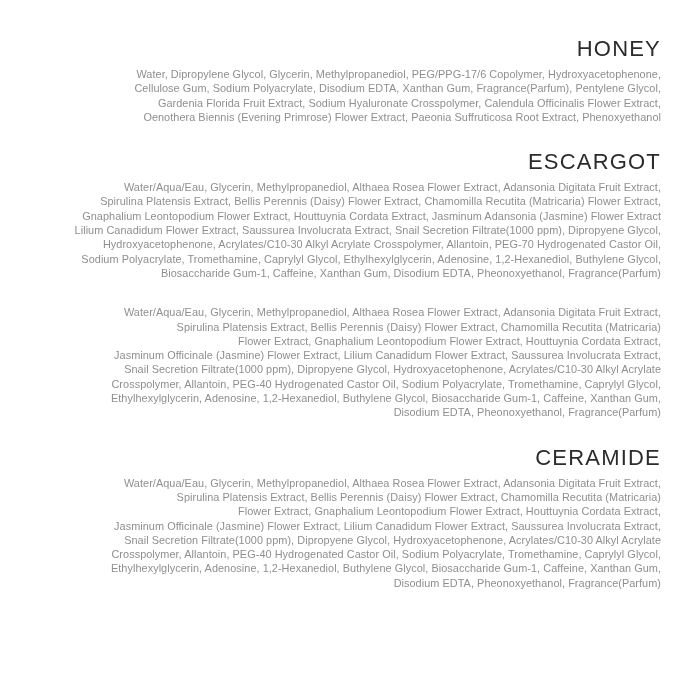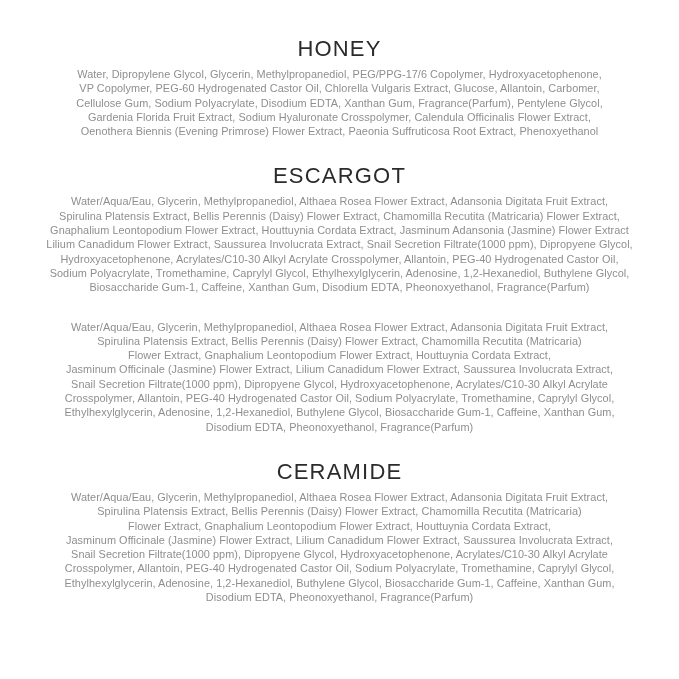--- a/index.html
+++ b/index.html
@@ -9,22 +9,22 @@
   body {
     width: 679px;
     height: 679px;
     background: var(--bg-color, #ffffff);
     font-family: "Liberation Sans", sans-serif;
     overflow: hidden;
   }
   main {
     box-sizing: border-box;
     width: 679px;
-    padding: 36px 10px 0 10px;
-    text-align: center;
+    padding: 36px 18px 0 10px;
+    text-align: right;
   }
   .section + .section {
     margin-top: 25px;
   }
   .section-title {
     margin: 0 0 5px 0;
     font-size: 22px;
     line-height: 26px;
     font-weight: 400;
     letter-spacing: 1.2px;
@@ -39,35 +39,34 @@
   }
 </style>
 </head>
 <body>
 
 <main id="sections-root">
   <section class="section">
     <h2 class="section-title">HONEY</h2>
     <div class="section-lines">
         <div class="ing-line">Water, Dipropylene Glycol, Glycerin, Methylpropanediol, PEG/PPG-17/6 Copolymer, Hydroxyacetophenone,</div>
-        <div class="ing-line">VP Copolymer, PEG-60 Hydrogenated Castor Oil, Chlorella Vulgaris Extract, Glucose, Allantoin, Carbomer,</div>
         <div class="ing-line">Cellulose Gum, Sodium Polyacrylate, Disodium EDTA, Xanthan Gum, Fragrance(Parfum), Pentylene Glycol,</div>
         <div class="ing-line">Gardenia Florida Fruit Extract, Sodium Hyaluronate Crosspolymer, Calendula Officinalis Flower Extract,</div>
         <div class="ing-line">Oenothera Biennis (Evening Primrose) Flower Extract, Paeonia Suffruticosa Root Extract, Phenoxyethanol</div>
       </div>
   </section>
 
   <section class="section">
     <h2 class="section-title">ESCARGOT</h2>
     <div class="section-lines">
         <div class="ing-line">Water/Aqua/Eau, Glycerin, Methylpropanediol, Althaea Rosea Flower Extract, Adansonia Digitata Fruit Extract,</div>
         <div class="ing-line">Spirulina Platensis Extract, Bellis Perennis (Daisy) Flower Extract, Chamomilla Recutita (Matricaria) Flower Extract,</div>
         <div class="ing-line">Gnaphalium Leontopodium Flower Extract, Houttuynia Cordata Extract, Jasminum Adansonia (Jasmine) Flower Extract</div>
         <div class="ing-line">Lilium Canadidum Flower Extract, Saussurea Involucrata Extract, Snail Secretion Filtrate(1000 ppm), Dipropyene Glycol,</div>
-        <div class="ing-line">Hydroxyacetophenone, Acrylates/C10-30 Alkyl Acrylate Crosspolymer, Allantoin, PEG-40 Hydrogenated Castor Oil,</div>
+        <div class="ing-line">Hydroxyacetophenone, Acrylates/C10-30 Alkyl Acrylate Crosspolymer, Allantoin, PEG-70 Hydrogenated Castor Oil,</div>
         <div class="ing-line">Sodium Polyacrylate, Tromethamine, Caprylyl Glycol, Ethylhexylglycerin, Adenosine, 1,2-Hexanediol, Buthylene Glycol,</div>
         <div class="ing-line">Biosaccharide Gum-1, Caffeine, Xanthan Gum, Disodium EDTA, Pheonoxyethanol, Fragrance(Parfum)</div>
       </div>
   </section>
 
   <section class="section">
     <div class="section-lines">
         <div class="ing-line">Water/Aqua/Eau, Glycerin, Methylpropanediol, Althaea Rosea Flower Extract, Adansonia Digitata Fruit Extract,</div>
         <div class="ing-line">Spirulina Platensis Extract, Bellis Perennis (Daisy) Flower Extract, Chamomilla Recutita (Matricaria)</div>
         <div class="ing-line">Flower Extract, Gnaphalium Leontopodium Flower Extract, Houttuynia Cordata Extract,</div>

